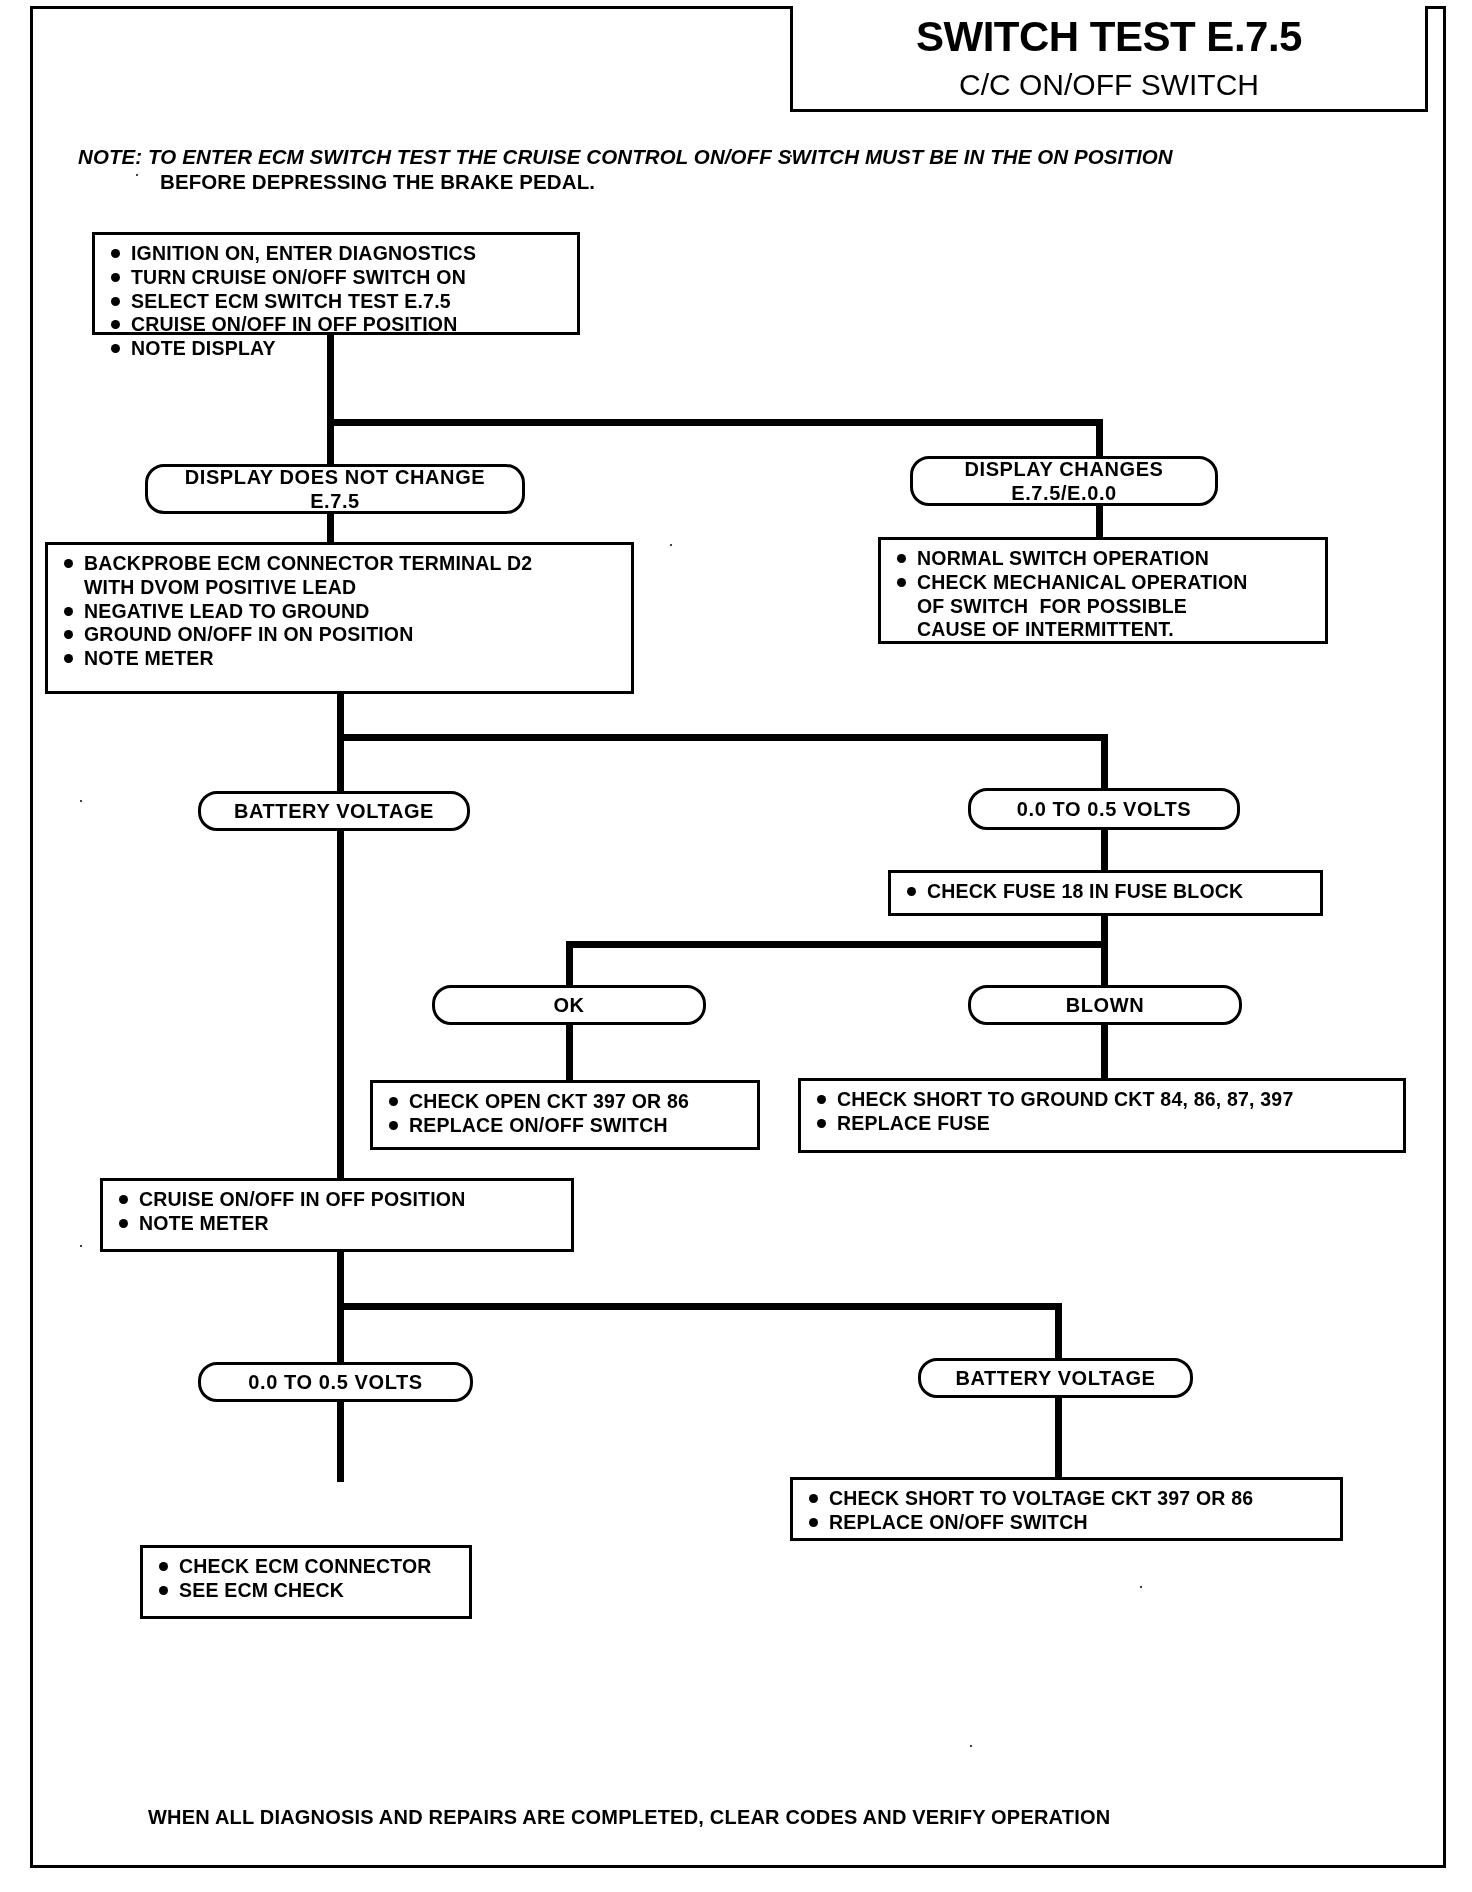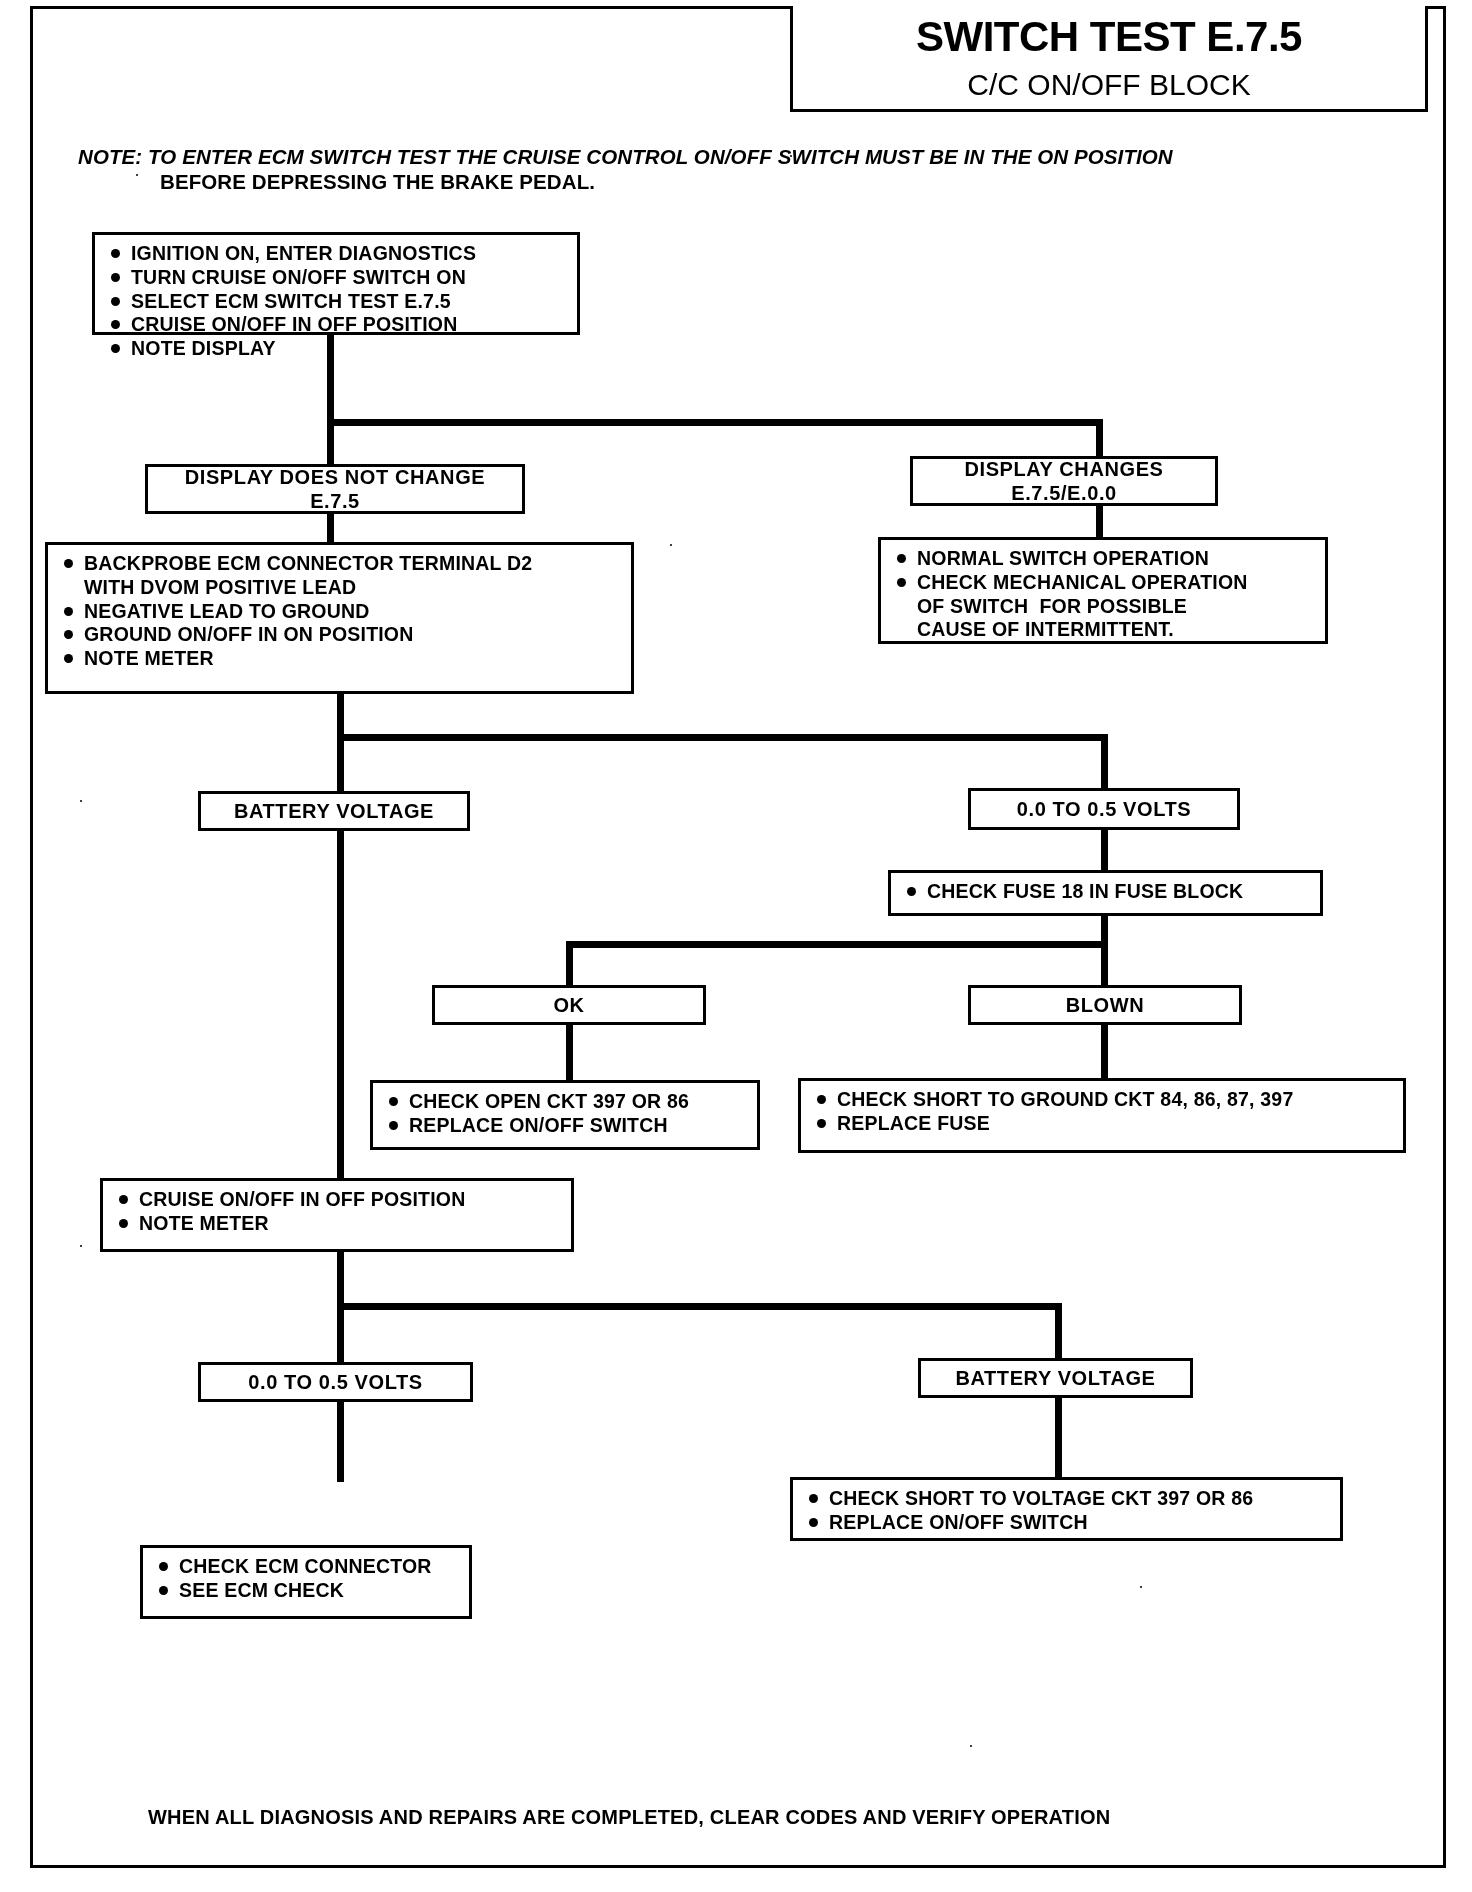--- a/index.html
+++ b/index.html
@@ -85,20 +85,21 @@
     border-radius:50%;
   }
   .box li.sub{
     padding-left:36px;
   }
   .centerbox{
     display:flex;
     align-items:center;
     justify-content:center;
     text-align:center;
+    border-radius:19px;
   }
   .centerbox .lbl{
     font-size:20px;
     font-weight:bold;
     letter-spacing:0.6px;
     line-height:1.2;
     white-space:pre;
   }
   
   .ln{
@@ -117,21 +118,21 @@
 </style>
 </head>
 <body>
 
 <div id="page">
 
   <div id="page-border"></div>
 
   <div id="title-block">
     <div id="title-main">SWITCH TEST E.7.5</div>
-    <div id="title-sub">C/C ON/OFF BLOCK</div>
+    <div id="title-sub">C/C ON/OFF SWITCH</div>
   </div>
 
   <div class="note" style="left:78px; top:143px;font-style:italic;">NOTE: TO ENTER ECM SWITCH TEST THE CRUISE CONTROL ON/OFF SWITCH MUST BE IN THE ON POSITION</div>
   <div class="note" style="left:160px; top:168px;">BEFORE DEPRESSING THE BRAKE PEDAL.</div>
 
   <div class="ln" style="left:327px; top:335px; width:7px; height:90px;"></div>
 
   <div class="ln" style="left:327px; top:419px; width:776px; height:7px;"></div>
 
   <div class="ln" style="left:327px; top:419px; width:7px; height:48px;"></div>

